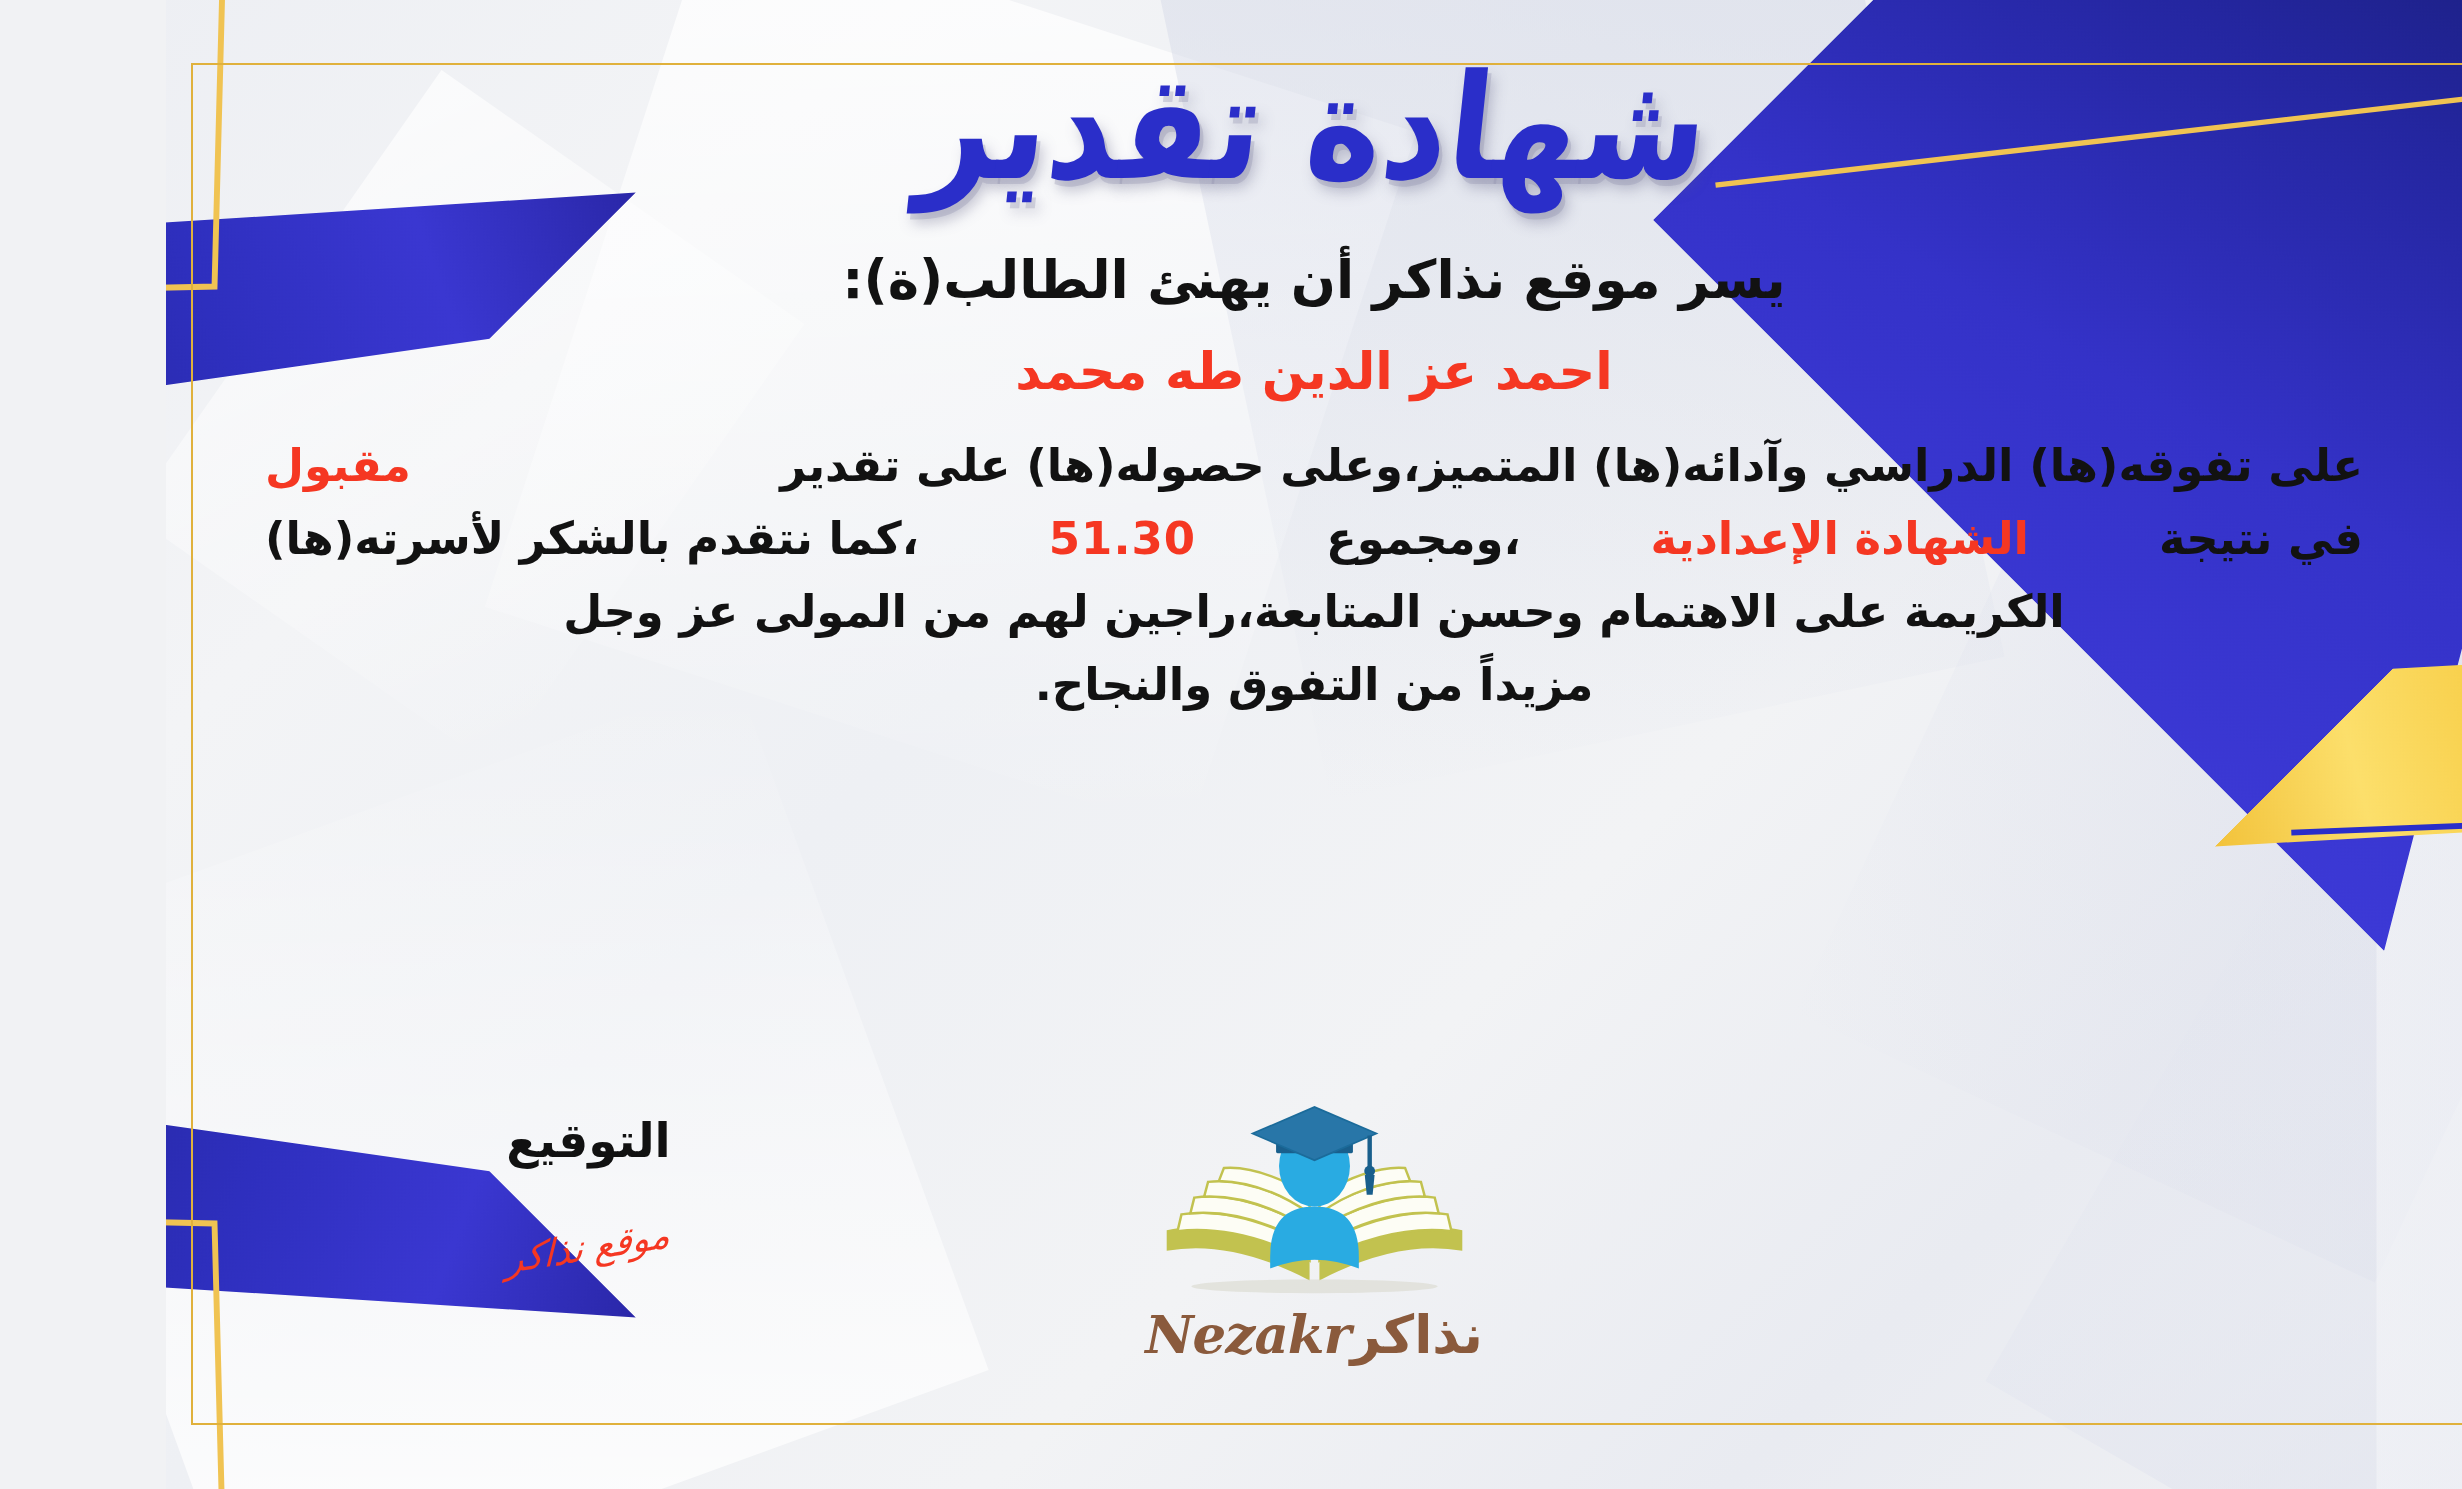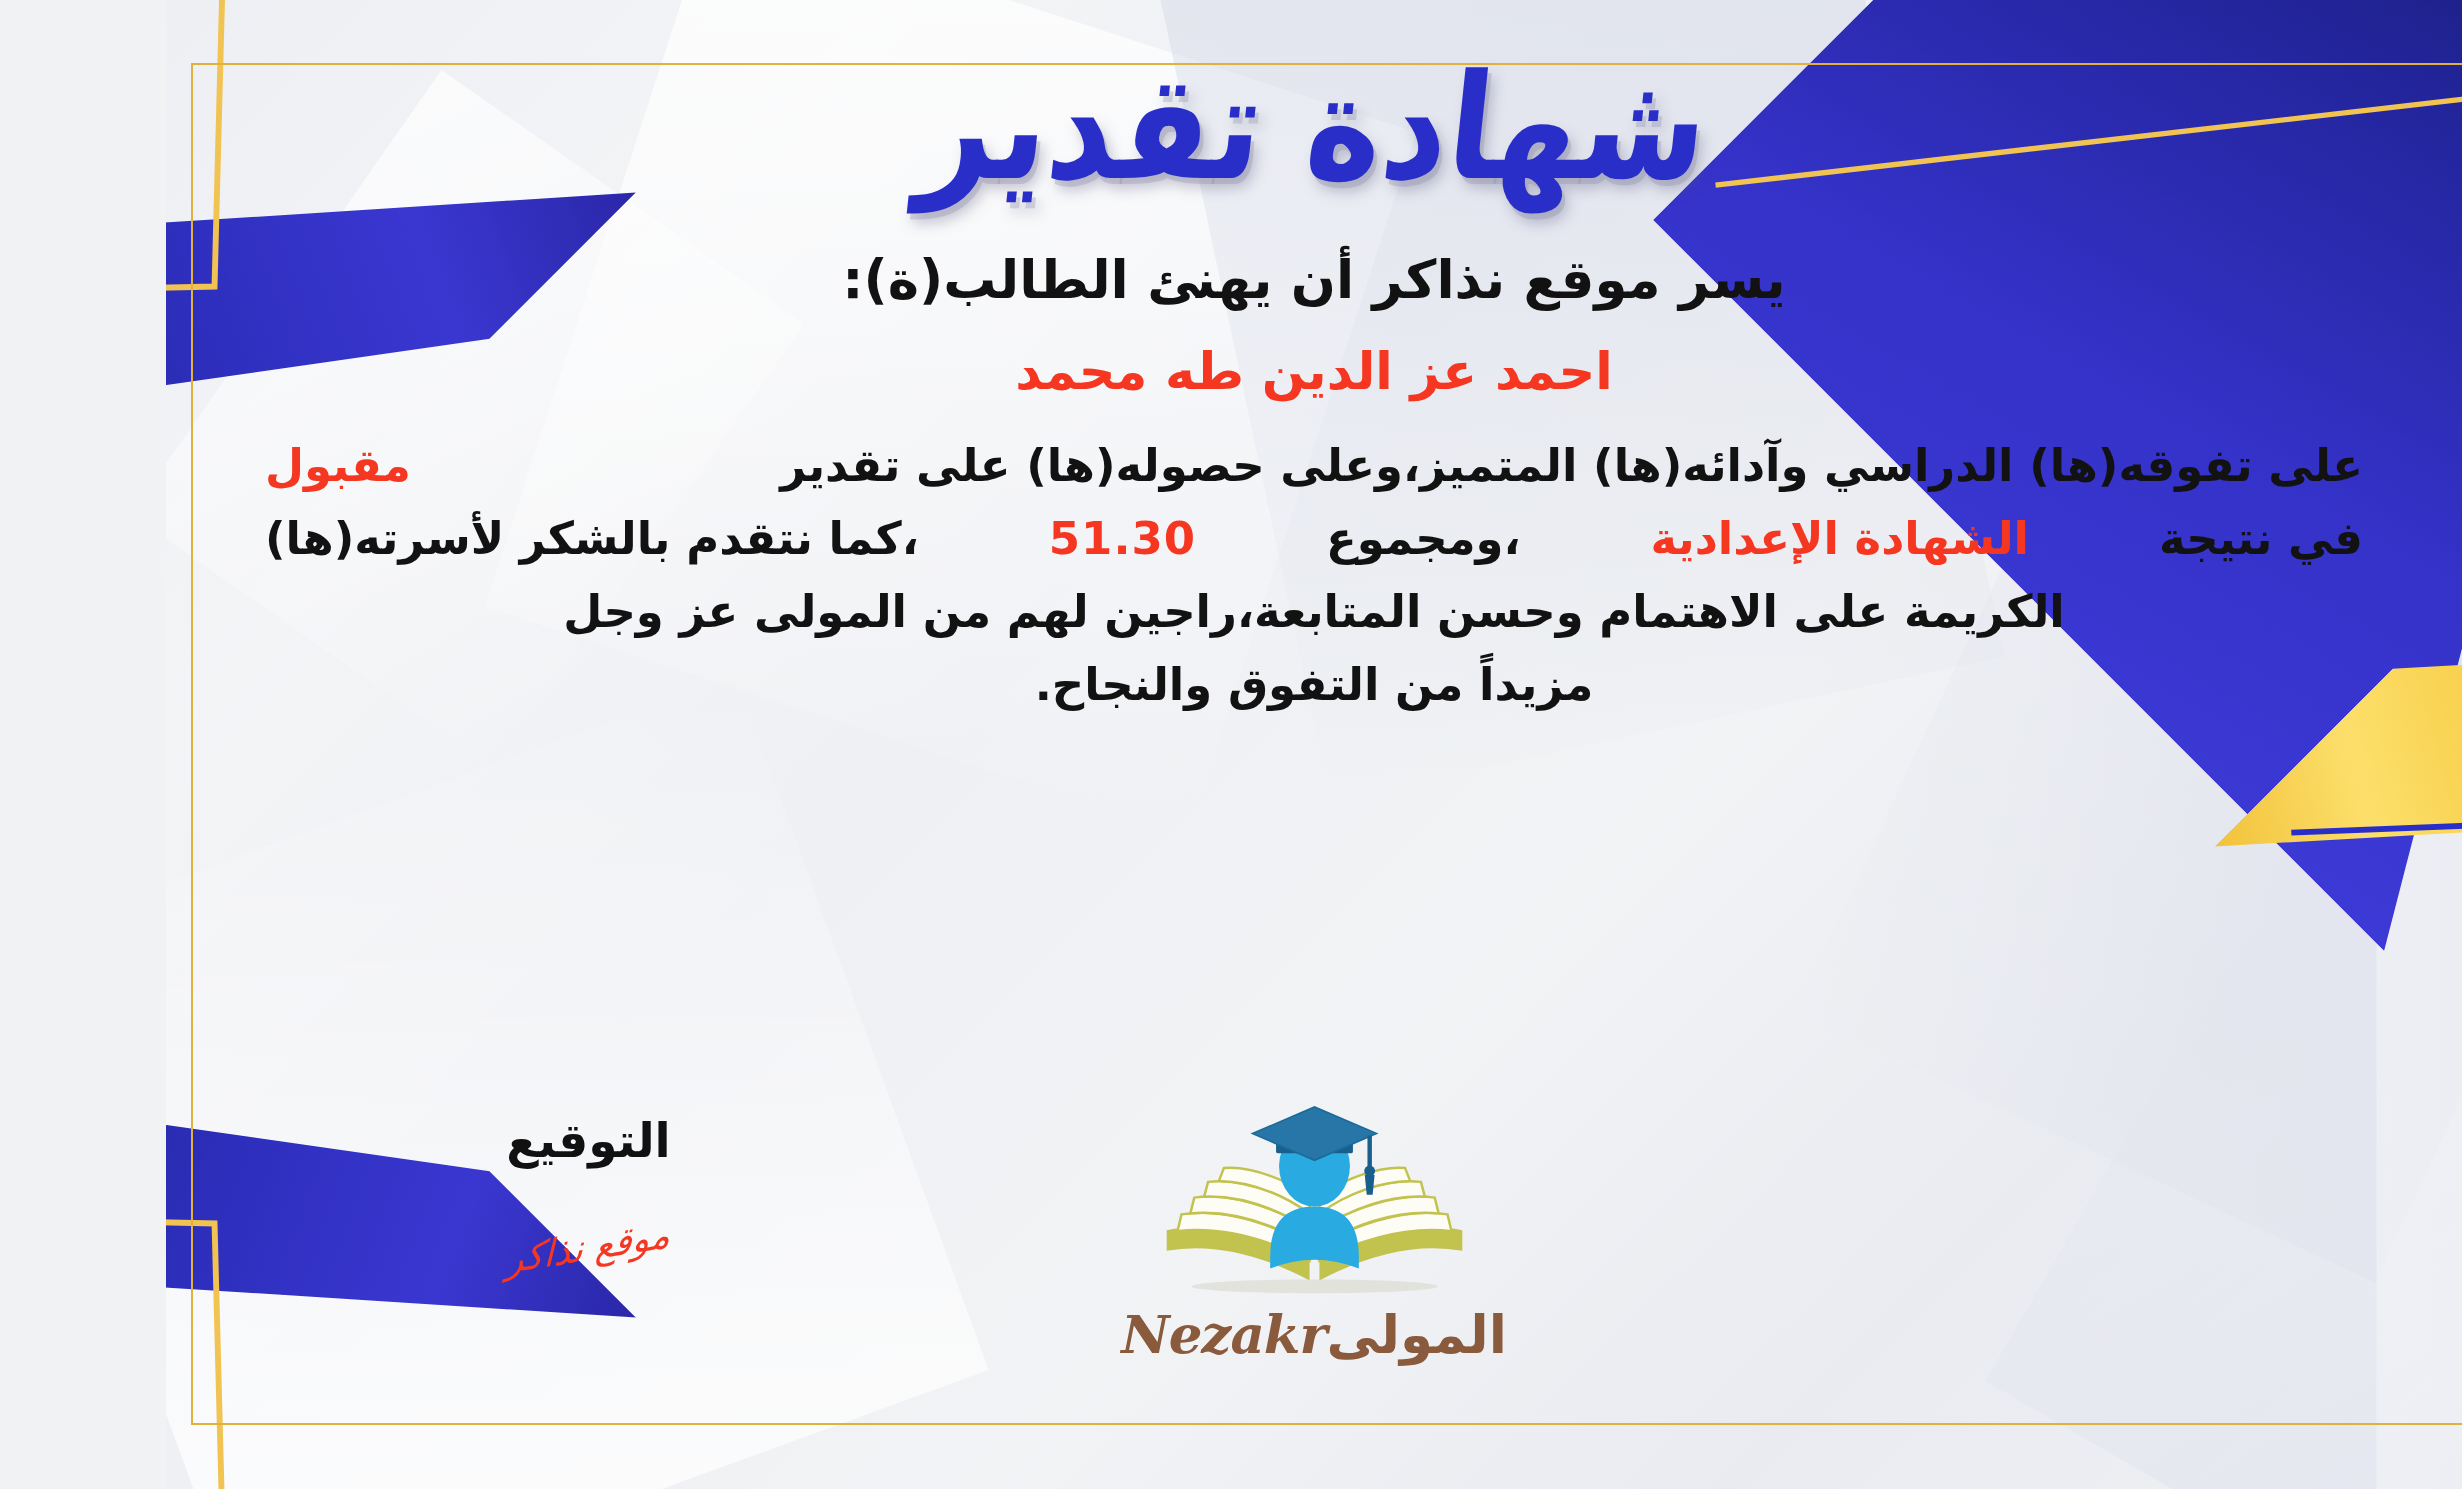--- a/index.html
+++ b/index.html
@@ -359,20 +359,20 @@
         <rect x="266" y="64" width="148" height="12" fill="#2e84b8"></rect>
 
         <path d="M340 6 L470 62 L340 118 L210 62 Z" fill="#1b6b9a"></path>
         <path d="M340 10 L462 62 L340 114 L218 62 Z" fill="#2876a8"></path>
 
         <path d="M452 66 L452 132" stroke="#195f8c" stroke-width="9" fill="none"></path>
         <circle cx="452" cy="138" r="11" fill="#195f8c"></circle>
         <path d="M442 146 L462 146 L458 186 L446 186 Z" fill="#195f8c"></path>
       </svg>
       <div class="logo-text">
-        <span>المولى</span><span class="latin">Nezakr</span>
+        <span>نذاكر</span><span class="latin">Nezakr</span>
       </div>
     </div>
 
   </div>
 
 </div>
 
 
 </body></html>

